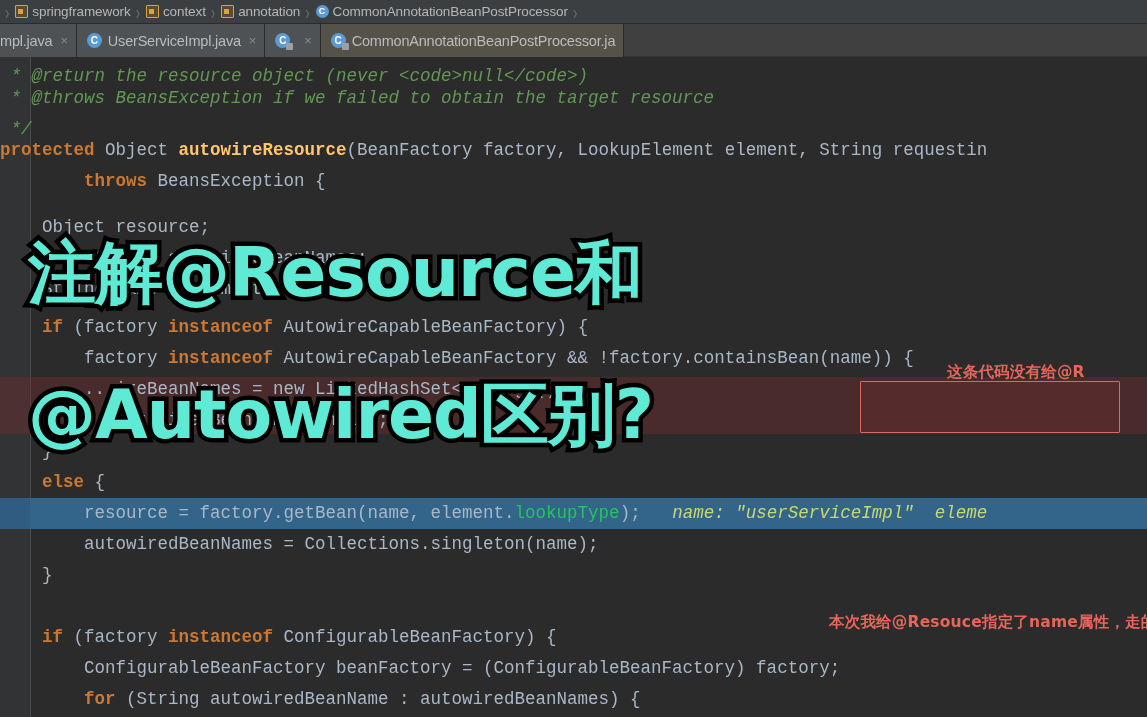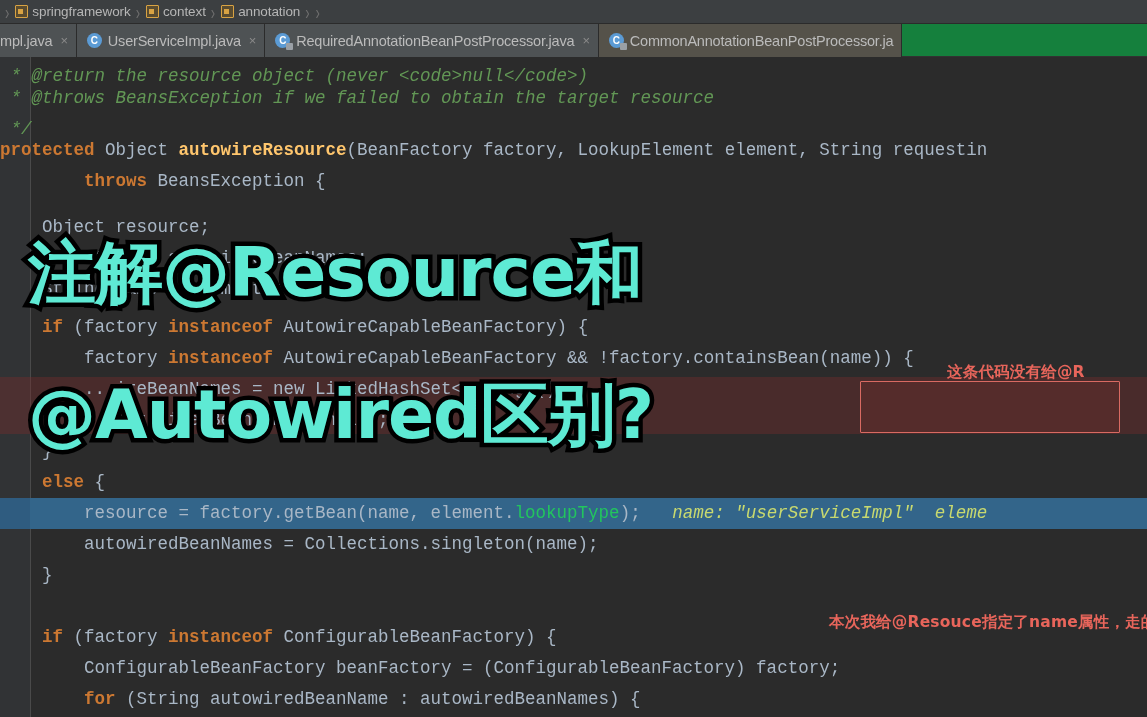--- a/index.html
+++ b/index.html
@@ -66,21 +66,21 @@
     line-height: 13px;
     text-align: center;
     font-weight: bold;
   }
   .ico-class::after { content: "C"; }
 
   
   .tab-bar {
     position: absolute; top: 24px; left: 0;
     width: 1147px; height: 33px;
-    background: #15803d;
+    background: #404040;
     display: flex; align-items: stretch;
     white-space: nowrap;
     border-bottom: 1px solid #323232;
   }
   .tab {
     display: flex; align-items: center;
     padding: 0 8px 0 10px;
     height: 33px;
     color: #bbbbbb;
     font-size: 14.5px;
@@ -235,36 +235,39 @@
     <div class="crumb">
       <span class="crumb-ico ico-pkg"></span>
       <span>context</span>
     </div>
     <span class="crumb-sep">›</span>
     <div class="crumb">
       <span class="crumb-ico ico-pkg"></span>
       <span>annotation</span>
     </div>
     <span class="crumb-sep">›</span>
+    <div class="crumb">
+      <span class="crumb-ico ico-class"></span>
+      <span>CommonAnnotationBeanPostProcessor</span>
+    </div>
     <span class="crumb-sep">›</span>
   </div>
 
   <div class="tab-bar">
     <div class="tab inactive firstclip">
       <span>mpl.java</span>
       <span class="tab-close">×</span>
     </div>
     <div class="tab inactive">
       <span class="tab-ico">C</span>
       <span>UserServiceImpl.java</span>
       <span class="tab-close">×</span>
     </div>
     <div class="tab inactive">
       <span class="tab-ico withbadge">C</span>
-      <span>RequiredAnnotationBeanPostProcessor.java</span>
       <span class="tab-close">×</span>
     </div>
     <div class="tab active">
       <span class="tab-ico withbadge">C</span>
       <span>CommonAnnotationBeanPostProcessor.ja</span>
     </div>
   </div>
 
   <div class="editor">
     <div class="gutter"></div>

